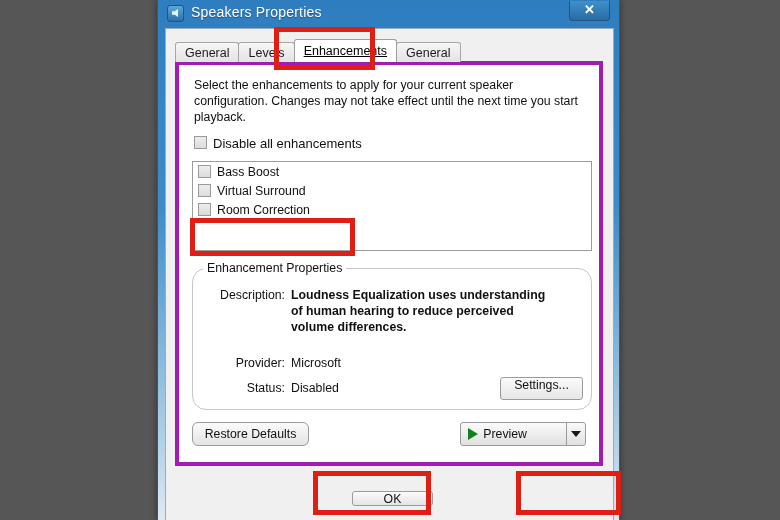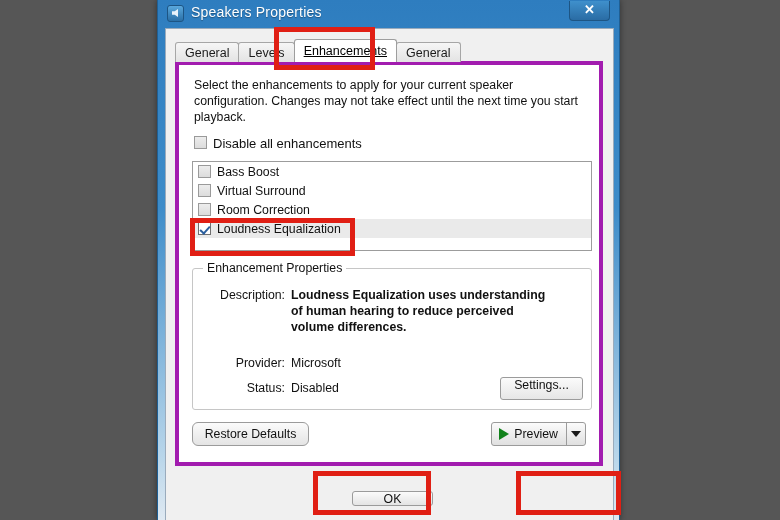--- a/index.html
+++ b/index.html
@@ -218,21 +218,21 @@
   }
 
   
   #group {
     position: absolute;
     left: 13px;
     top: 203px;
     width: 400px;
     height: 142px;
     border: 1px solid #c6c6c6;
-    border-radius: 3px;
+    border-radius: 14px;
     box-sizing: border-box;
   }
   #group-label {
     position: absolute;
     left: 10px;
     top: -8px;
     background: #ffffff;
     padding: 0 4px;
     font-size: 12.3px;
     color: #111;
@@ -293,20 +293,21 @@
     position: absolute;
     right: 13px;
     top: 357px;
     height: 24px;
     display: flex;
     border: 1px solid #9b9b9b;
     border-radius: 3px;
     background: linear-gradient(to bottom, #fbfbfb, #e0e0e0);
     box-sizing: border-box;
     overflow: hidden;
+    gap: 31px;
   }
   #preview-button {
     display: flex;
     align-items: center;
     gap: 5px;
     padding: 0 8px 0 7px;
     font-size: 12.3px;
     color: #111;
     cursor: pointer;
   }
@@ -417,24 +418,20 @@
           <span>Bass Boost</span>
         </div>
         <div class="enh-item">
           <span class="cb"></span>
           <span>Virtual Surround</span>
         </div>
         <div class="enh-item">
           <span class="cb"></span>
           <span>Room Correction</span>
         </div>
-        <div class="enh-item selected">
-          <span class="cb checked"></span>
-          <span>Loudness Equalization</span>
-        </div>
       </div>
 
       <div id="group">
         <div id="group-label">Enhancement Properties</div>
 
         <div class="prop-row" style="left:0; top:18px; width:100%;">
           <span class="prop-label">Description:</span>
           <span class="prop-value" style="width:255px; display:block;font-weight:bold;">Loudness Equalization uses understanding of human hearing to reduce perceived volume differences.</span>
         </div>
 

